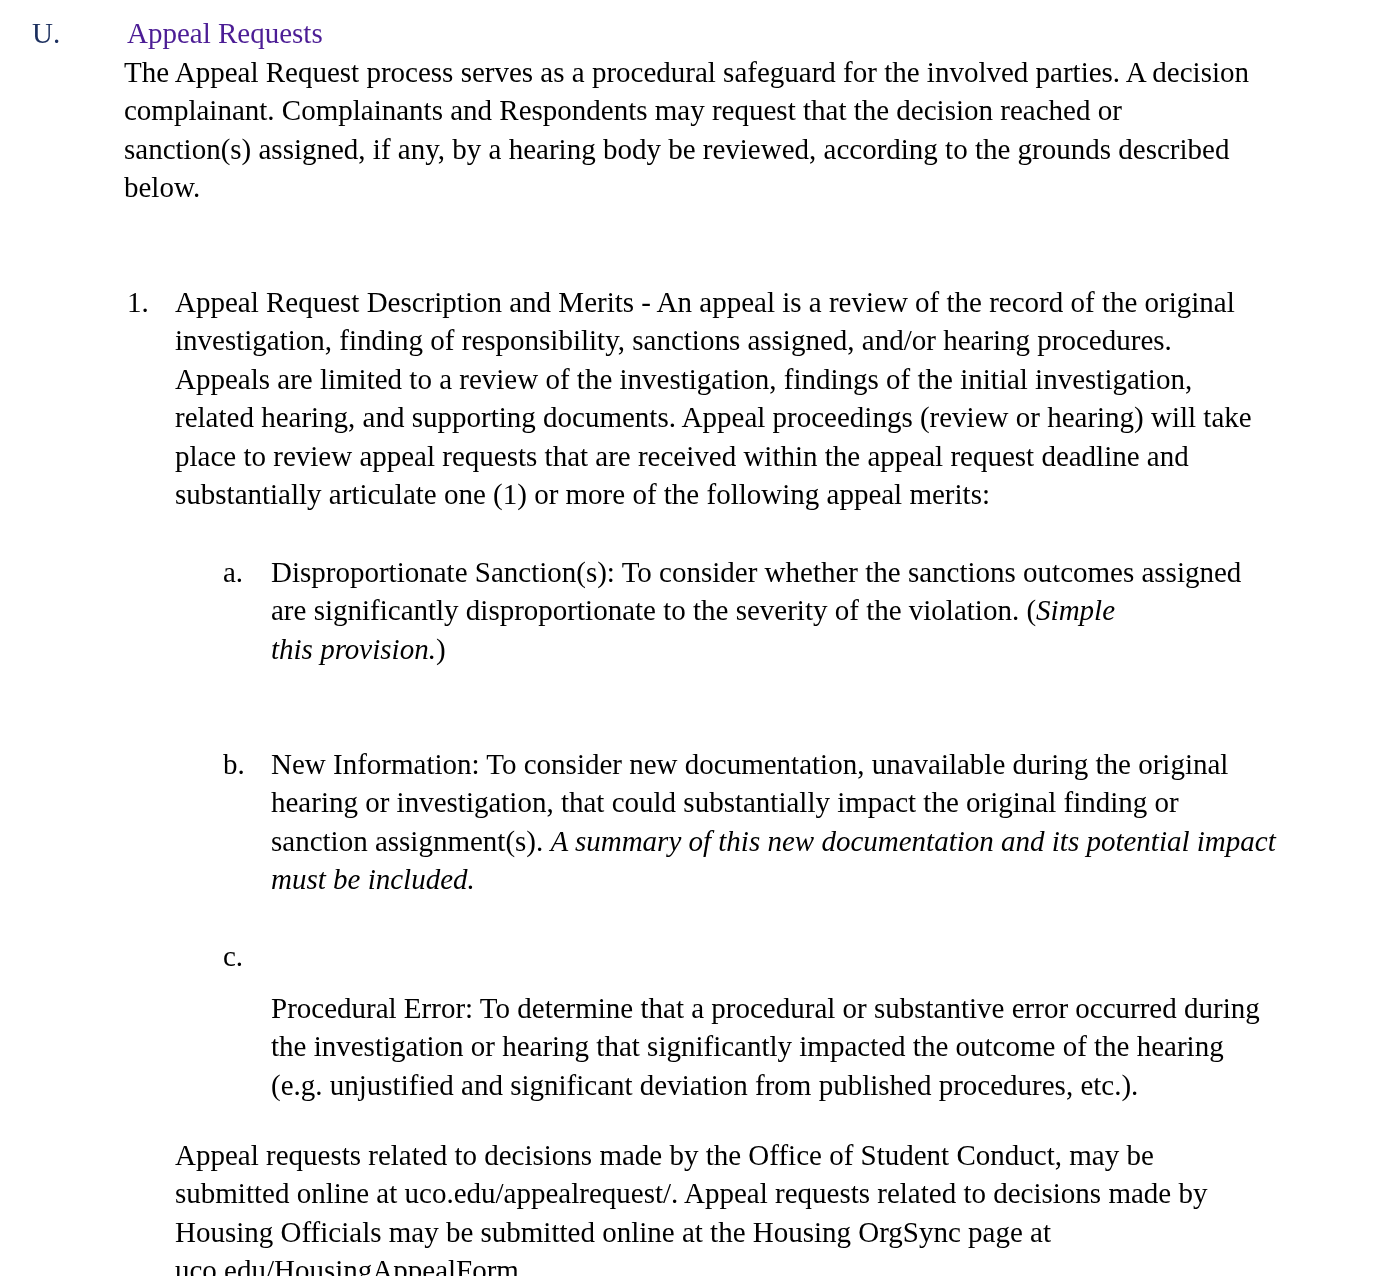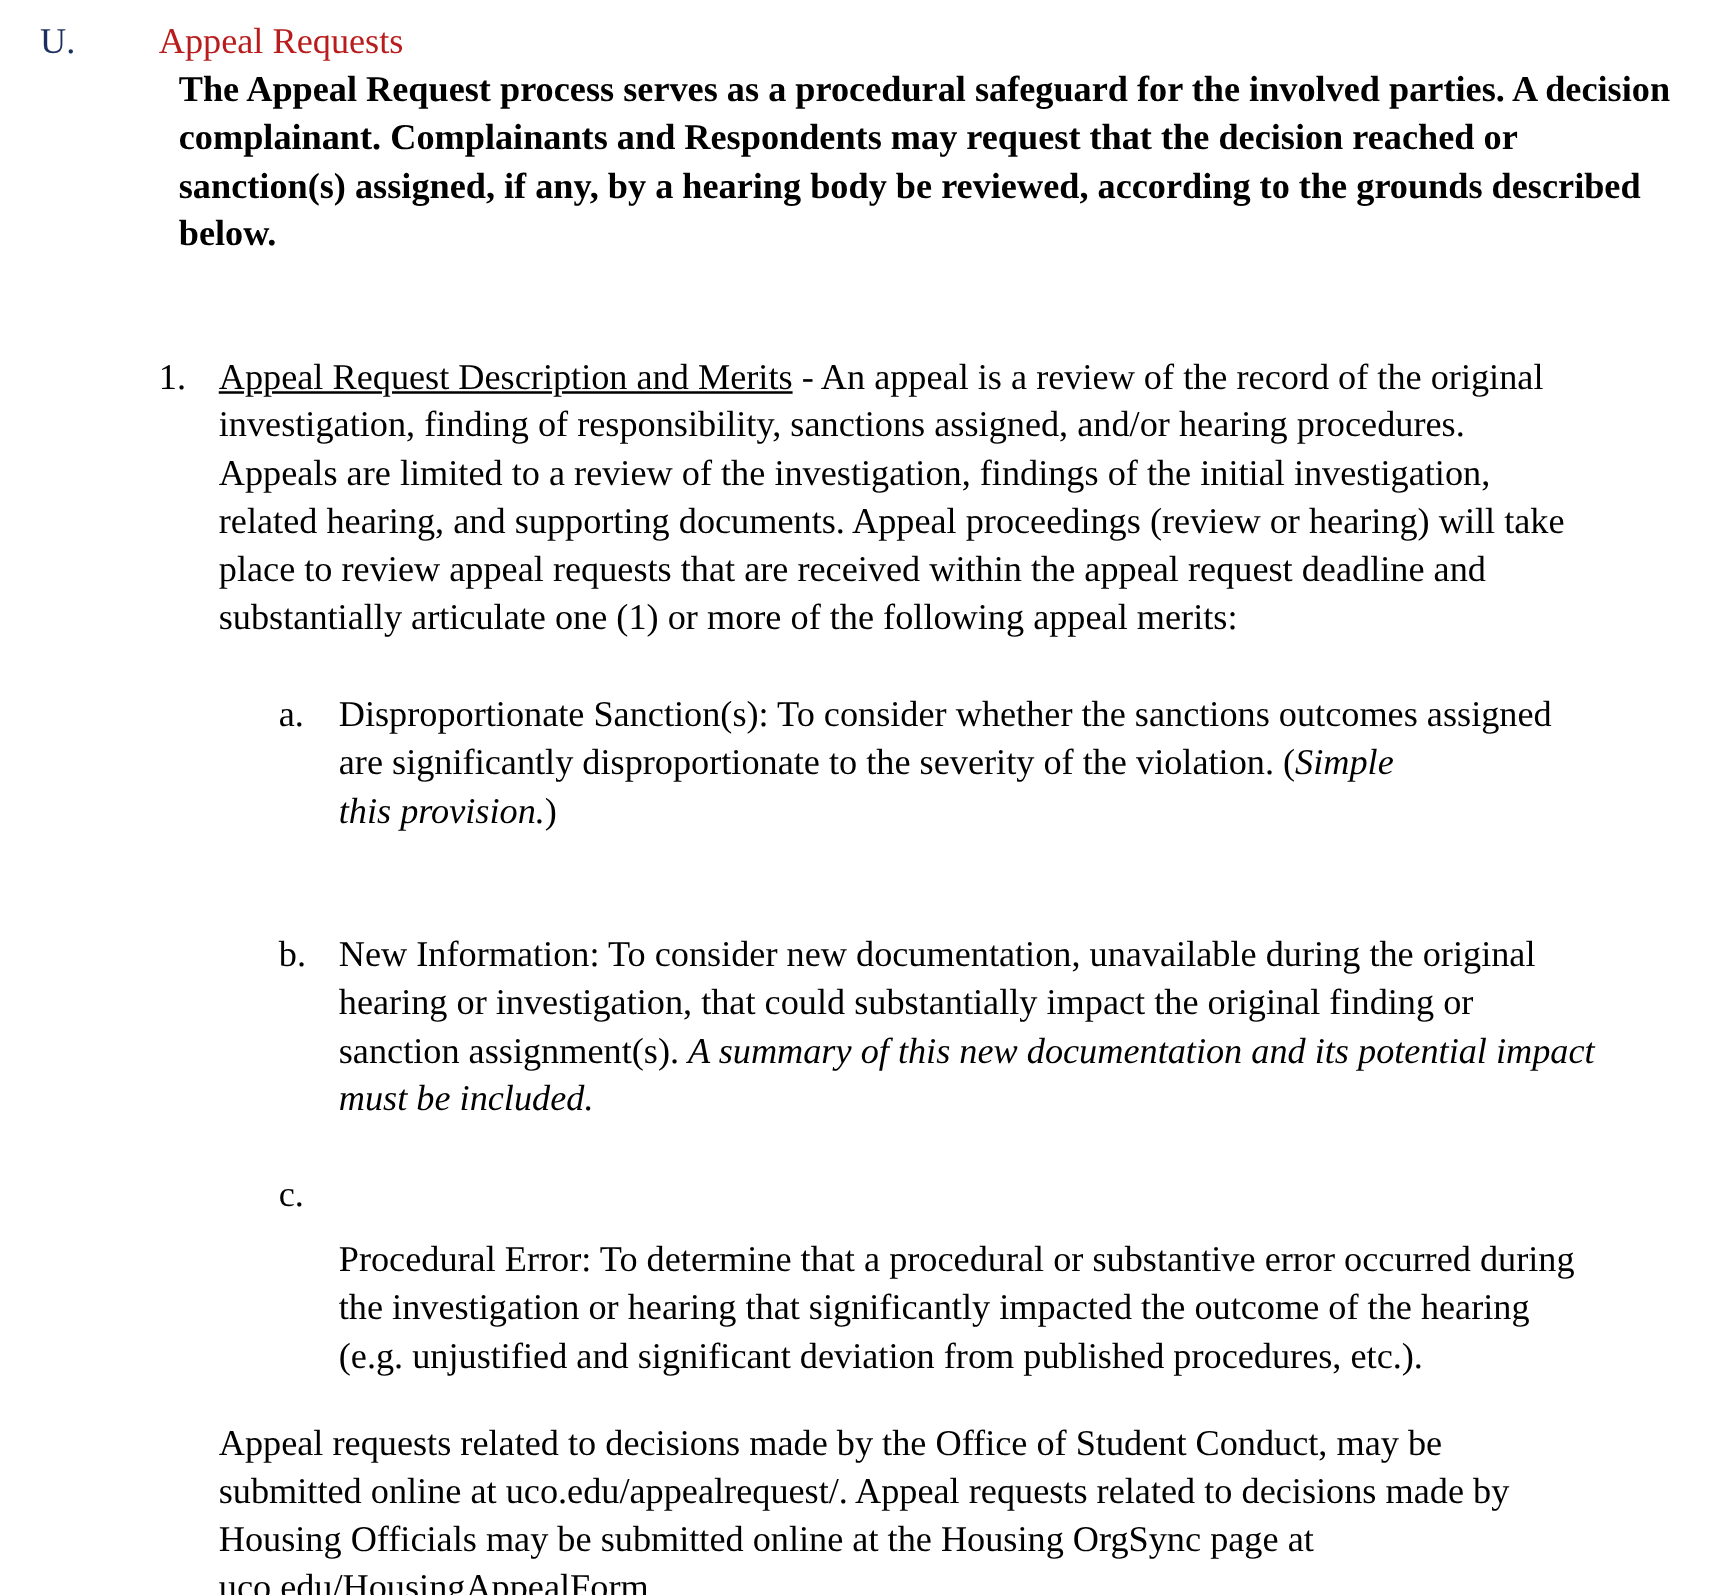--- a/index.html
+++ b/index.html
@@ -22,42 +22,42 @@
       left: 32px;
       top: 14px;
       color: #1b2f5e;
       font-size: 29px;
       line-height: 38.4px;
     }
     .heading-title {
       position: absolute;
       left: 127px;
       top: 14px;
-      color: #b91c1c;
+      color: #4c1d95;
       font-size: 29px;
       line-height: 38.4px;
     }
     .block {
       position: absolute;
       margin: 0;
       white-space: nowrap;
     }
-    .intro { left: 143px; top: 53px; font-weight: bold; }
+    .intro { left: 124px; top: 53px; }
     .num-marker { position: absolute; left: 127px; top: 283px; }
     .item1 { left: 175px; top: 283px; }
     .sub-marker { position: absolute; left: 223px; }
     .sub-text { left: 271px; }
     .sub-a-m { top: 553px; }
     .sub-a { top: 553px; }
     .sub-b-m { top: 745px; }
     .sub-b { top: 745px; }
     .sub-c-m { top: 937px; }
     .sub-c { top: 989px; }
     .closing { left: 175px; top: 1136px; }
-    .u { text-decoration: underline; }
+    .u { }
     .i { font-style: italic; }
     .line { display: block; }
   </style>
 </head>
 <body>
 
 <div>
 
   <span class="heading-letter">U.</span>
   <span class="heading-title">Appeal Requests</span>

